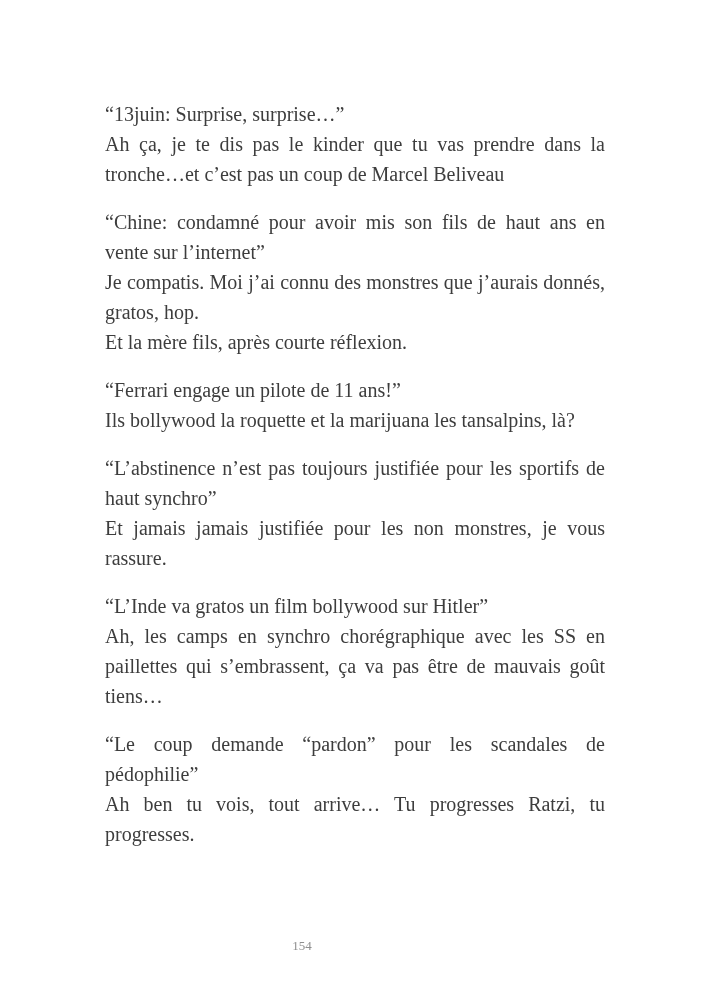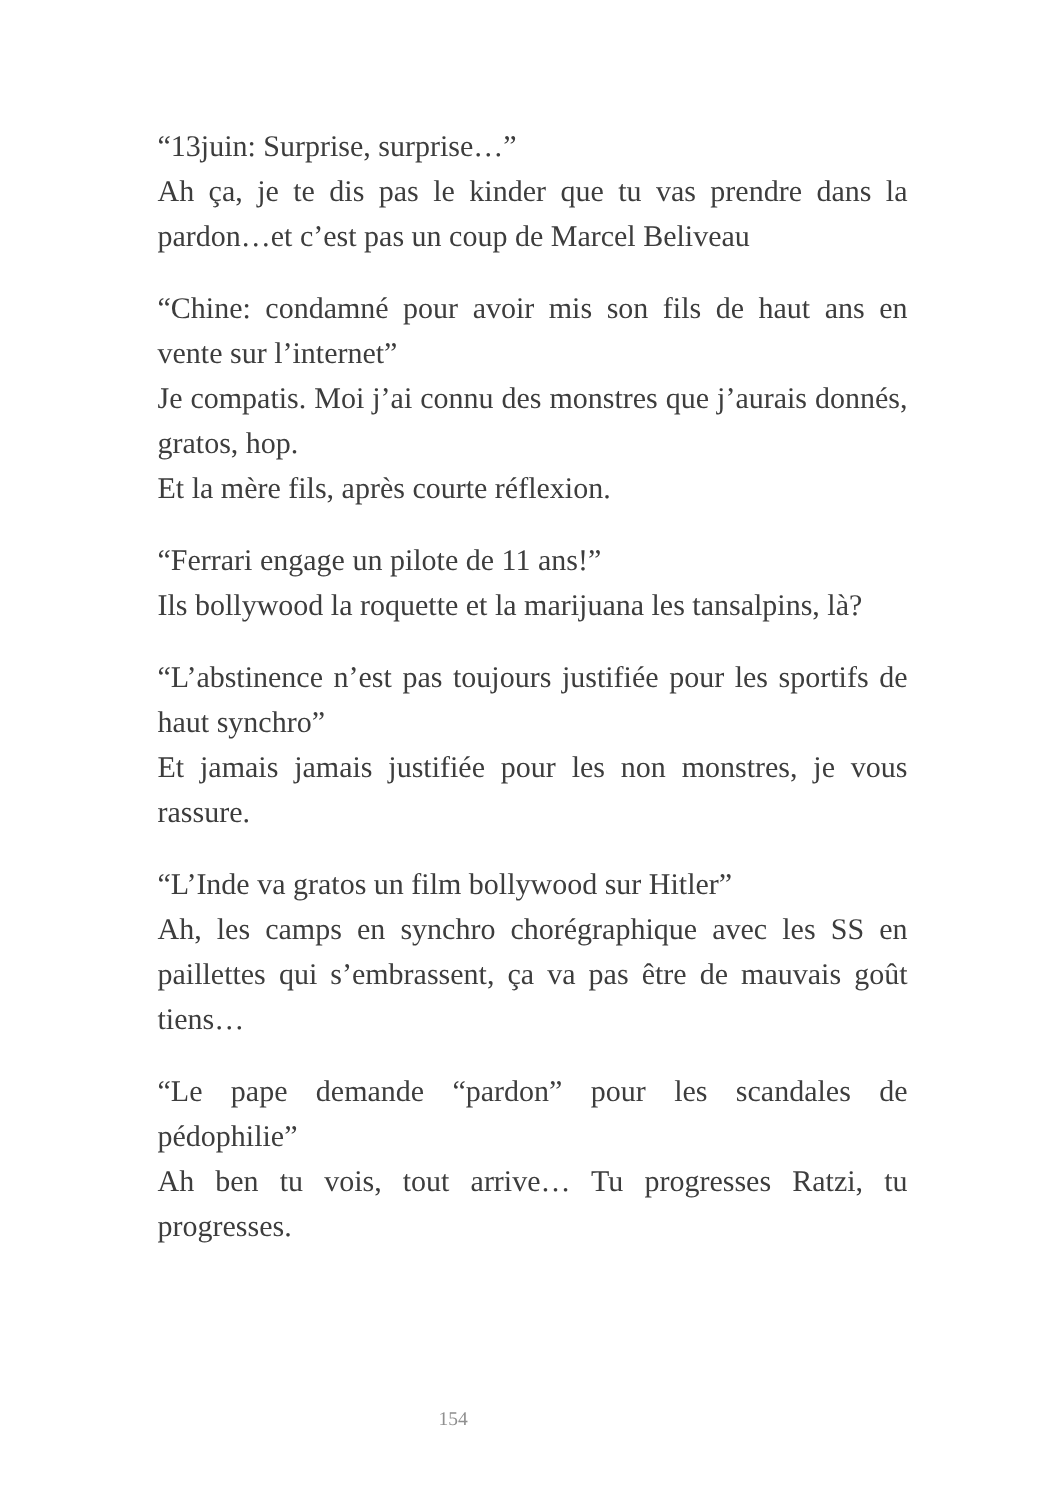--- a/index.html
+++ b/index.html
@@ -11,21 +11,21 @@
     position: relative;
     width: 709px;
     height: 992px;
     background: #ffffff;
     overflow: hidden;
     font-family: "Liberation Serif", "DejaVu Serif", serif;
   }
   .content {
     position: absolute;
     left: 105px;
-    top: 83px;
+    top: 99px;
     width: 500px;
     color: #3d3d3d;
     font-size: 20px;
     line-height: 30px;
   }
   .block {
     margin: 0 0 18px 0;
   }
   .block p {
     margin: 0;
@@ -44,21 +44,21 @@
   }
 </style>
 </head>
 <body>
 
 <div class="page">
   <div class="content">
 
     <div class="block">
       <p>“13juin: Surprise, surprise…”</p>
-      <p>Ah ça, je te dis pas le kinder que tu vas prendre dans la pardon…et c’est pas un coup de Marcel Beliveau</p>
+      <p>Ah ça, je te dis pas le kinder que tu vas prendre dans la tronche…et c’est pas un coup de Marcel Beliveau</p>
     </div>
 
     <div class="block">
       <p>“Chine: condamné pour avoir mis son fils de haut ans en vente sur l’internet”</p>
       <p>Je compatis. Moi j’ai connu des monstres que j’aurais donnés, gratos, hop.</p>
       <p>Et la mère fils, après courte réflexion.</p>
     </div>
 
     <div class="block">
       <p>“Ferrari engage un pilote de 11 ans!”</p>
@@ -69,20 +69,20 @@
       <p>“L’abstinence n’est pas toujours justifiée pour les sportifs de haut synchro”</p>
       <p>Et jamais jamais justifiée pour les non monstres, je vous rassure.</p>
     </div>
 
     <div class="block">
       <p>“L’Inde va gratos un film bollywood sur Hitler”</p>
       <p>Ah, les camps en synchro chorégraphique avec les SS en paillettes qui s’embrassent, ça va pas être de mauvais goût tiens…</p>
     </div>
 
     <div class="block">
-      <p>“Le pape demande “pardon” pour les scandales de pédophilie”</p>
+      <p>“Le coup demande “pardon” pour les scandales de pédophilie”</p>
       <p>Ah ben tu vois, tout arrive… Tu progresses Ratzi, tu progresses.</p>
     </div>
 
   </div>
 
   <div class="page-number">154</div>
 </div>
 
 </body></html>

